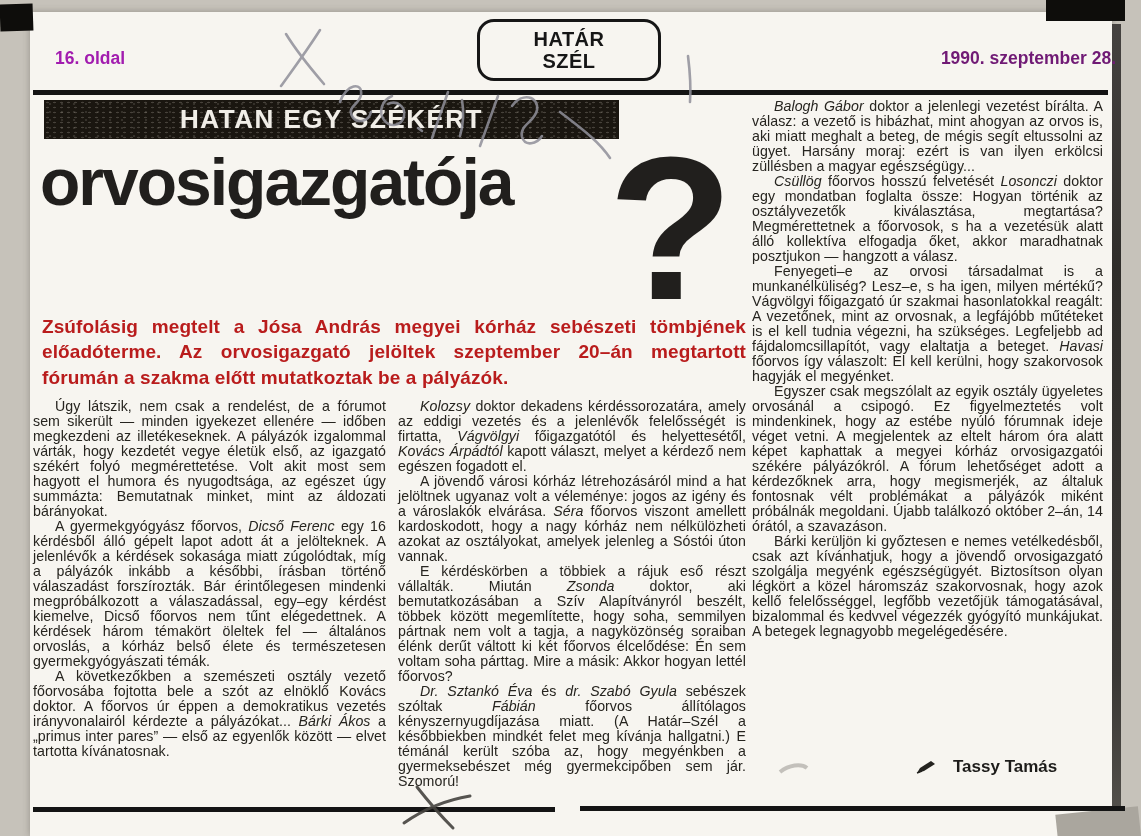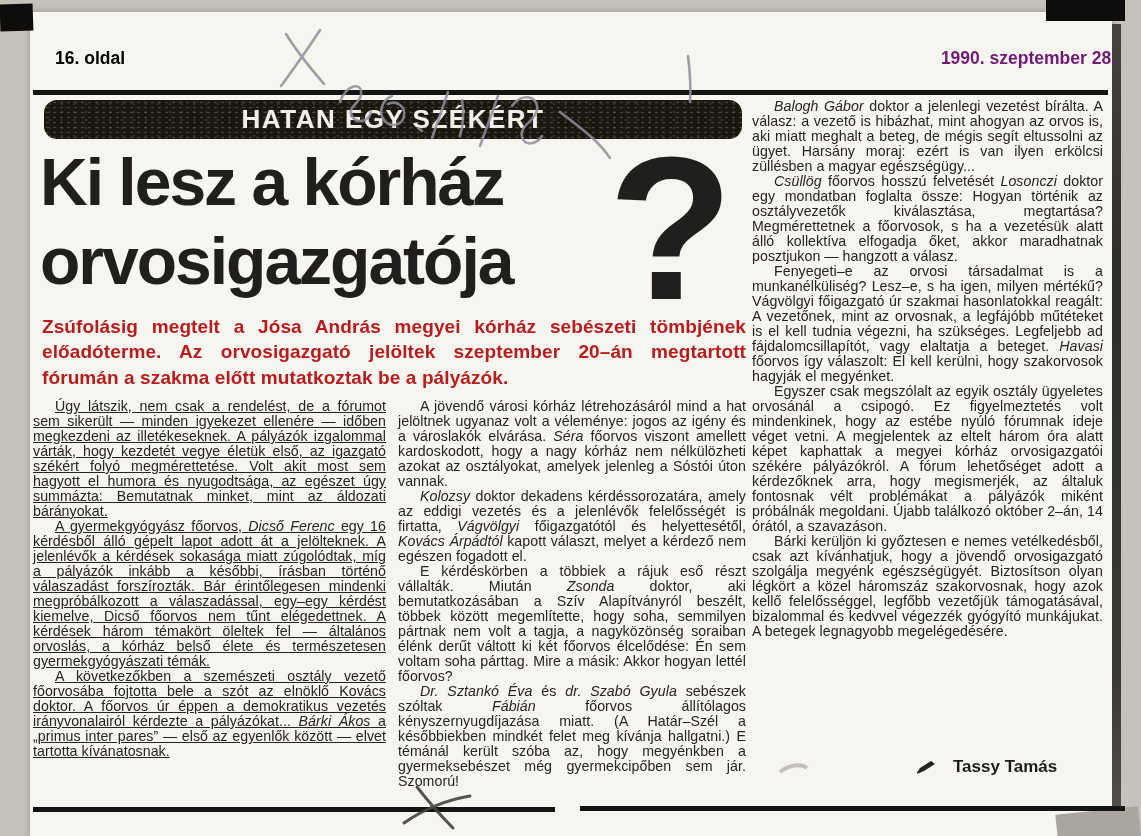--- a/index.html
+++ b/index.html
@@ -9,50 +9,50 @@
          background:#f7f5f0;box-shadow:0 0 7px rgba(60,55,45,.35);}
   
   .patch{position:absolute;background:#0e0d0b;}
   .patch-tl{left:0;top:4px;width:33px;height:27px;transform:rotate(-2deg);}
   .patch-tr{left:1046px;top:0;width:79px;height:21px;}
   .edge-band{position:absolute;left:1112px;top:24px;width:9px;height:812px;
              background:linear-gradient(180deg,#454240,#2f2d2a 30%,#3a3835 80%,#56534e);}
   .corner-shade{position:absolute;left:1058px;top:806px;width:83px;height:30px;
                 background:#aaa69e;transform:rotate(-6deg);transform-origin:right bottom;}
   
-  .page-number{position:absolute;left:55px;top:48px;font-size:17.5px;font-weight:bold;color:#000000;}
+  .page-number{position:absolute;left:55px;top:48px;font-size:17.5px;font-weight:bold;color:#a21caf;}
   .date{position:absolute;right:25px;top:48px;font-size:17.5px;font-weight:bold;color:#701a75;}
   .masthead{position:absolute;left:477px;top:19px;width:178px;height:56px;
             border:3.5px solid #161616;border-radius:17px;background:#f7f5f0;
             display:flex;flex-direction:column;align-items:center;justify-content:center;}
   .masthead div{font-size:20px;font-weight:bold;line-height:1.12;letter-spacing:.5px;color:#161616;}
   .header-rule{position:absolute;left:33px;top:90px;width:1075px;height:5px;background:#141414;}
   
-  .kicker{position:absolute;left:44px;top:100px;width:698px;height:39px;
+  .kicker{position:absolute;left:44px;top:100px;width:575px;height:39px;
           background-color:#1a1610;
           background-image:radial-gradient(rgba(205,198,186,.25) 1px,transparent 1.5px),
                            radial-gradient(rgba(150,144,136,.22) 1px,transparent 1.7px);
           background-size:7px 5px,12px 8px;
-          display:flex;align-items:center;justify-content:center;border-radius:13px;}
+          display:flex;align-items:center;justify-content:center;}
   .kicker span{color:#f1eee7;font-size:26px;font-weight:bold;letter-spacing:1.5px;
                text-shadow:0 0 1px #555;}
   
   .headline{position:absolute;left:40px;top:143px;width:600px;color:#211f1d;
             font-weight:bold;font-size:66px;letter-spacing:-2px;line-height:79px;white-space:nowrap;}
   .qmark{position:absolute;left:608px;top:128px;font-size:205px;font-weight:bold;
          line-height:200px;color:#211f1d;}
   
   .lead{position:absolute;left:42px;top:314px;width:704px;font-size:19px;font-weight:bold;
         line-height:1.34;text-align:justify;color:#b91c1c;letter-spacing:.1px;}
   
   .col{position:absolute;text-align:justify;font-size:14.2px;line-height:15px;
        color:#26241f;letter-spacing:.05px;}
   .col p{margin:0;text-indent:22px;}
   .col .it{font-style:italic;}
-  .col1{left:33px;top:399px;width:353px;text-decoration:underline;}
+  .col1{left:33px;top:399px;width:353px;}
   .col2{left:398px;top:399px;width:348px;}
   .col3{left:752px;top:99px;width:351px;}
   
   .signature{position:absolute;left:916px;top:757px;display:flex;align-items:center;gap:17px;
              font-size:17px;font-weight:bold;color:#1d1c1a;}
   
   .rule-b{position:absolute;height:5px;background:#141414;}
   .rule-b1{left:33px;top:807px;width:522px;}
   .rule-b2{left:580px;top:806px;width:545px;}
   .hand{position:absolute;left:0;top:0;pointer-events:none;}
@@ -62,43 +62,46 @@
 
 <div class="stage">
   <div class="paper"></div>
 
   <div class="patch patch-tl"></div>
   <div class="patch patch-tr"></div>
   <div class="edge-band"></div>
   <div class="corner-shade"></div>
 
   <div class="page-number">16. oldal</div>
+  <div class="masthead">
+    <div>HATÁR</div>
+    <div>SZÉL</div>
+  </div>
   <div class="date">1990. szeptember 28.</div>
   <div class="header-rule"></div>
 
   <div class="kicker">
     <span>HATAN EGY SZÉKÉRT</span>
   </div>
 
   <div class="headline">
-    <div>Ki lesz a kórház</div>
     <div>orvosigazgatója</div>
   </div>
   <div class="qmark">?</div>
 
   <div class="lead">Zsúfolásig megtelt a Jósa András megyei kórház sebészeti tömbjének előadóterme. Az orvosigazgató jelöltek szeptember 20–án megtartott fórumán a szakma előtt mutatkoztak be a pályázók.</div>
 
   <div class="col col1">
       <p><span>Úgy látszik, nem csak a rendelést, de a fórumot sem sikerült — minden igyekezet ellenére — időben megkezdeni az illetékeseknek. A pályázók izgalommal várták, hogy kezdetét vegye életük első, az igazgató székért folyó megmérettetése. Volt akit most sem hagyott el humora és nyugodtsága, az egészet úgy summázta: Bemutatnak minket, mint az áldozati bárányokat.</span></p>
       <p><span>A gyermekgyógyász főorvos, </span><span class="it">Dicső Ferenc</span><span> egy 16 kérdésből álló gépelt lapot adott át a jelölteknek. A jelenlévők a kérdések sokasága miatt zúgolódtak, míg a pályázók inkább a későbbi, írásban történő válaszadást forszírozták. Bár érintőlegesen mindenki megpróbálkozott a válaszadással, egy–egy kérdést kiemelve, Dicső főorvos nem tűnt elégedettnek. A kérdések három témakört öleltek fel — általános orvoslás, a kórház belső élete és természetesen gyermekgyógyászati témák.</span></p>
       <p><span>A következőkben a szemészeti osztály vezető főorvosába fojtotta bele a szót az elnöklő Kovács doktor. A főorvos úr éppen a demokratikus vezetés irányvonalairól kérdezte a pályázókat... </span><span class="it">Bárki Ákos</span><span> a „primus inter pares” — első az egyenlők között — elvet tartotta kívánatosnak.</span></p>
     </div>
   <div class="col col2">
+      <p><span class="it">Kolozsy</span><span> doktor dekadens kérdéssorozatára, amely az eddigi vezetés és a jelenlévők felelősségét is firtatta, </span><span class="it">Vágvölgyi</span><span> főigazgatótól és helyettesétől, </span><span class="it">Kovács Árpádtól</span><span> kapott választ, melyet a kérdező nem egészen fogadott el.</span></p>
       <p><span>A jövendő városi kórház létrehozásáról mind a hat jelöltnek ugyanaz volt a véleménye: jogos az igény és a városlakók elvárása. </span><span class="it">Séra</span><span> főorvos viszont amellett kardoskodott, hogy a nagy kórház nem nélkülözheti azokat az osztályokat, amelyek jelenleg a Sóstói úton vannak.</span></p>
-      <p><span class="it">Kolozsy</span><span> doktor dekadens kérdéssorozatára, amely az eddigi vezetés és a jelenlévők felelősségét is firtatta, </span><span class="it">Vágvölgyi</span><span> főigazgatótól és helyettesétől, </span><span class="it">Kovács Árpádtól</span><span> kapott választ, melyet a kérdező nem egészen fogadott el.</span></p>
       <p><span>E kérdéskörben a többiek a rájuk eső részt vállalták. Miután </span><span class="it">Zsonda</span><span> doktor, aki bemutatkozásában a Szív Alapítványról beszélt, többek között megemlítette, hogy soha, semmilyen pártnak nem volt a tagja, a nagyközönség soraiban élénk derűt váltott ki két főorvos élcelődése: Én sem voltam soha párttag. Mire a másik: Akkor hogyan lettél főorvos?</span></p>
       <p><span class="it">Dr. Sztankó Éva</span><span> és </span><span class="it">dr. Szabó Gyula</span><span> sebészek szóltak </span><span class="it">Fábián</span><span> főorvos állítólagos kényszernyugdíjazása miatt. (A Határ–Szél a későbbiekben mindkét felet meg kívánja hallgatni.) E témánál került szóba az, hogy megyénkben a gyermeksebészet még gyermekcipőben sem jár. Szomorú!</span></p>
     </div>
   <div class="col col3">
       <p><span class="it">Balogh Gábor</span><span> doktor a jelenlegi vezetést bírálta. A válasz: a vezető is hibázhat, mint ahogyan az orvos is, aki miatt meghalt a beteg, de mégis segít eltussolni az ügyet. Harsány moraj: ezért is van ilyen erkölcsi züllésben a magyar egészségügy...</span></p>
       <p><span class="it">Csüllög</span><span> főorvos hosszú felvetését </span><span class="it">Losonczi</span><span> doktor egy mondatban foglalta össze: Hogyan történik az osztályvezetők kiválasztása, megtartása? Megmérettetnek a főorvosok, s ha a vezetésük alatt álló kollektíva elfogadja őket, akkor maradhatnak posztjukon — hangzott a válasz.</span></p>
       <p><span>Fenyegeti–e az orvosi társadalmat is a munkanélküliség? Lesz–e, s ha igen, milyen mértékű? Vágvölgyi főigazgató úr szakmai hasonlatokkal reagált: A vezetőnek, mint az orvosnak, a legfájóbb műtéteket is el kell tudnia végezni, ha szükséges. Legfeljebb ad fájdalomcsillapítót, vagy elaltatja a beteget. </span><span class="it">Havasi</span><span> főorvos így válaszolt: El kell kerülni, hogy szakorvosok hagyják el megyénket.</span></p>
       <p><span>Egyszer csak megszólalt az egyik osztály ügyeletes orvosánál a csipogó. Ez figyelmeztetés volt mindenkinek, hogy az estébe nyúló fórumnak ideje véget vetni. A megjelentek az eltelt három óra alatt képet kaphattak a megyei kórház orvosigazgatói székére pályázókról. A fórum lehetőséget adott a kérdezőknek arra, hogy megismerjék, az általuk fontosnak vélt problémákat a pályázók miként próbálnák megoldani. Újabb találkozó október 2–án, 14 órától, a szavazáson.</span></p>
       <p><span>Bárki kerüljön ki győztesen e nemes vetélkedésből, csak azt kívánhatjuk, hogy a jövendő orvosigazgató szolgálja megyénk egészségügyét. Biztosítson olyan légkört a közel háromszáz szakorvosnak, hogy azok kellő felelősséggel, legfőbb vezetőjük támogatásával, bizalommal és kedvvel végezzék gyógyító munkájukat. A betegek legnagyobb megelégedésére.</span></p>
     </div>

